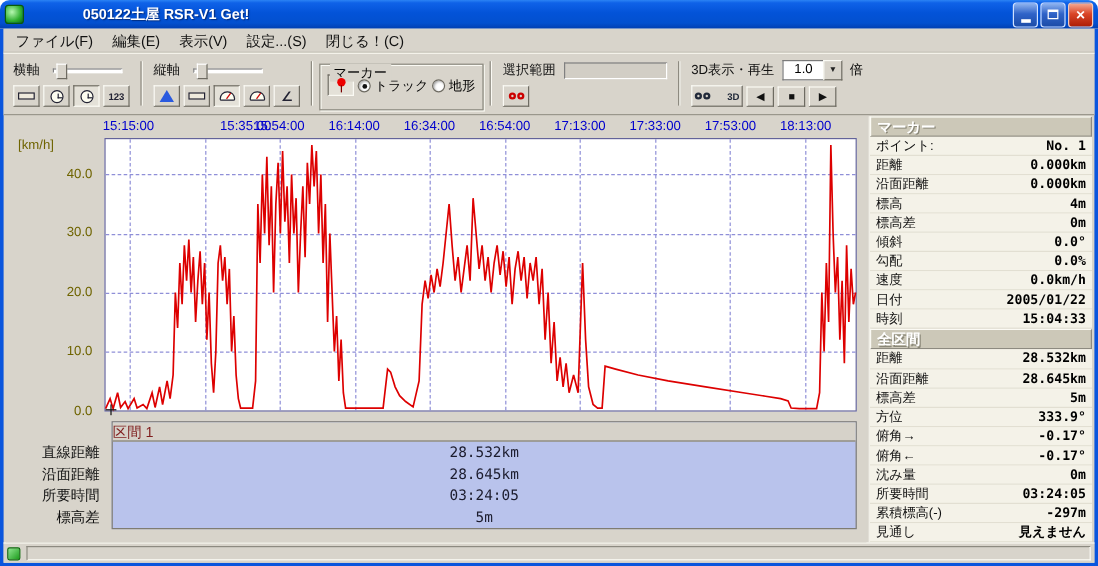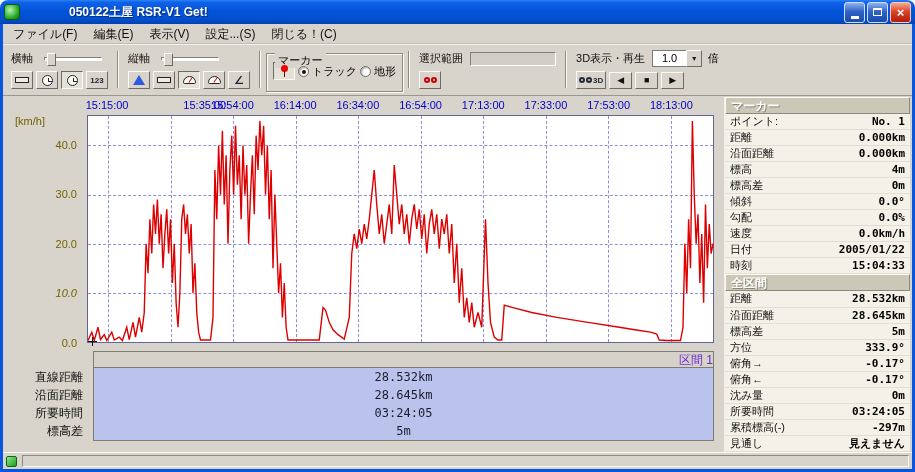--- a/index.html
+++ b/index.html
@@ -65,21 +65,21 @@
   .radio-label { display:flex; align-items:center; gap:3px; font-size:11px; white-space:nowrap; }
   .radio { width:11px; height:11px; border-radius:50%; background:#fff; border:1px solid #6e6b62;
     box-shadow:inset 1px 1px 2px rgba(0,0,0,.35); position:relative; }
   .radio.sel::after { content:""; position:absolute; left:3px; top:3px; width:4px; height:4px;
     background:#111; border-radius:50%; }
   .readout { width:86px; height:14px; background:#d2cec5; border:1px solid;
     border-color:#808080 #fff #fff #808080; }
   .lens { width:6px; height:6px; border:2px solid #c00; border-radius:50%; display:inline-block; }
   .lens + .lens { margin-left:1px; }
   .glasses3d .lens { border-color:#222a3a; }
-  .threed-text { font-size:8px; font-weight:bold; color:#222a3a; margin-left:1px; }
+  .threed-text { font-size:8px; font-weight:bold; color:#222a3a; margin-left:14px; }
   .combo { display:flex; align-items:center; }
   .combo-text { width:34px; height:17px; background:#fff; border:1px solid #7a7a7a; border-right:none;
     font-size:11px; line-height:15px; padding:0 3px; }
   .combo-btn { width:16px; height:17px; background:#d8d4cb; border:1px solid;
     border-color:#fbfaf4 #6e6b62 #6e6b62 #fbfaf4; font-size:7px; display:flex; align-items:center;
     justify-content:center; color:#222; }
   .unit-text { font-size:11px; margin-left:3px; }
   .pb { width:23px; height:17px; font-size:9px; color:#111; }
 
   
@@ -96,21 +96,21 @@
     border:1px solid #63639a; overflow:visible; }
   .plot svg { position:absolute; left:0; top:0; width:100%; height:100%; overflow:visible; }
   .vgrid { position:absolute; top:0; bottom:0; width:0; border-left:1px dashed #8f8fd8; }
   .hgrid { position:absolute; left:0; right:0; height:0; border-top:1px dashed #8f8fd8; }
   .cross { position:absolute; left:0; bottom:-4px; width:9px; height:9px; z-index:3; }
   .cross::before { content:""; position:absolute; left:4px; top:0; width:1px; height:9px; background:#111; }
   .cross::after  { content:""; position:absolute; left:0; top:4px; width:9px; height:1px; background:#111; }
 
   .section-table { position:absolute; left:88px; top:254px; width:621px;
     border:1px solid #7f7c72; background:#b9c3ec; }
-  .section-header { height:16px; line-height:16px; text-align:right; font-size:12px; color:#6d28d9;
+  .section-header { height:16px; line-height:16px; text-align:left; font-size:12px; color:#7f1d1d;
     background:#d6d2c9; border-bottom:1px solid #7f7c72; }
   .srow { height:18px; line-height:18px; text-align:center; font-size:12px; color:#1c1c2e;
     font-family:"DejaVu Sans Mono","Liberation Mono",monospace; }
   .section-labels { position:absolute; left:0; top:271px; width:84px; }
   .slab { height:18px; line-height:18px; text-align:right; padding-right:6px; font-size:12px; color:#111; }
 
   
   .right-panel { flex:0 0 186px; display:flex; flex-direction:column; margin-left:2px;
     border-left:1px solid #f2f0e8; background:#f4f2e8; min-height:0; }
   .ph { flex:0 0 17px; height:17px; line-height:16px; padding:0 5px; font-size:12px; font-weight:bold;
@@ -281,21 +281,21 @@
             <span style="left: 63.2%;">17:13:00</span>
             <span style="left: 73.2%;">17:33:00</span>
             <span style="left: 83.2%;">17:53:00</span>
             <span style="left: 93.2%;">18:13:00</span>
           </div>
         <span class="unit-label">[km/h]</span>
         <div class="y-labels" id="y-labels">
             <span style="top: 13.0435%;">40.0</span>
             <span style="top: 34.7826%;">30.0</span>
             <span style="top: 56.5217%;">20.0</span>
-            <span style="top: 78.2609%; font-style: italic;">10.0</span>
+            <span style="top: 78.2609%;">10.0</span>
             <span style="top: 100%;">0.0</span>
           </div>
 
         <div class="plot" id="plot">
           <span class="cross"></span>
         <div class="vgrid" style="left: 3.2%;"></div>
             <div class="vgrid" style="left: 13.2%;"></div>
             <div class="vgrid" style="left: 23.2%;"></div>
             <div class="vgrid" style="left: 33.2%;"></div>
             <div class="vgrid" style="left: 43.2%;"></div>

